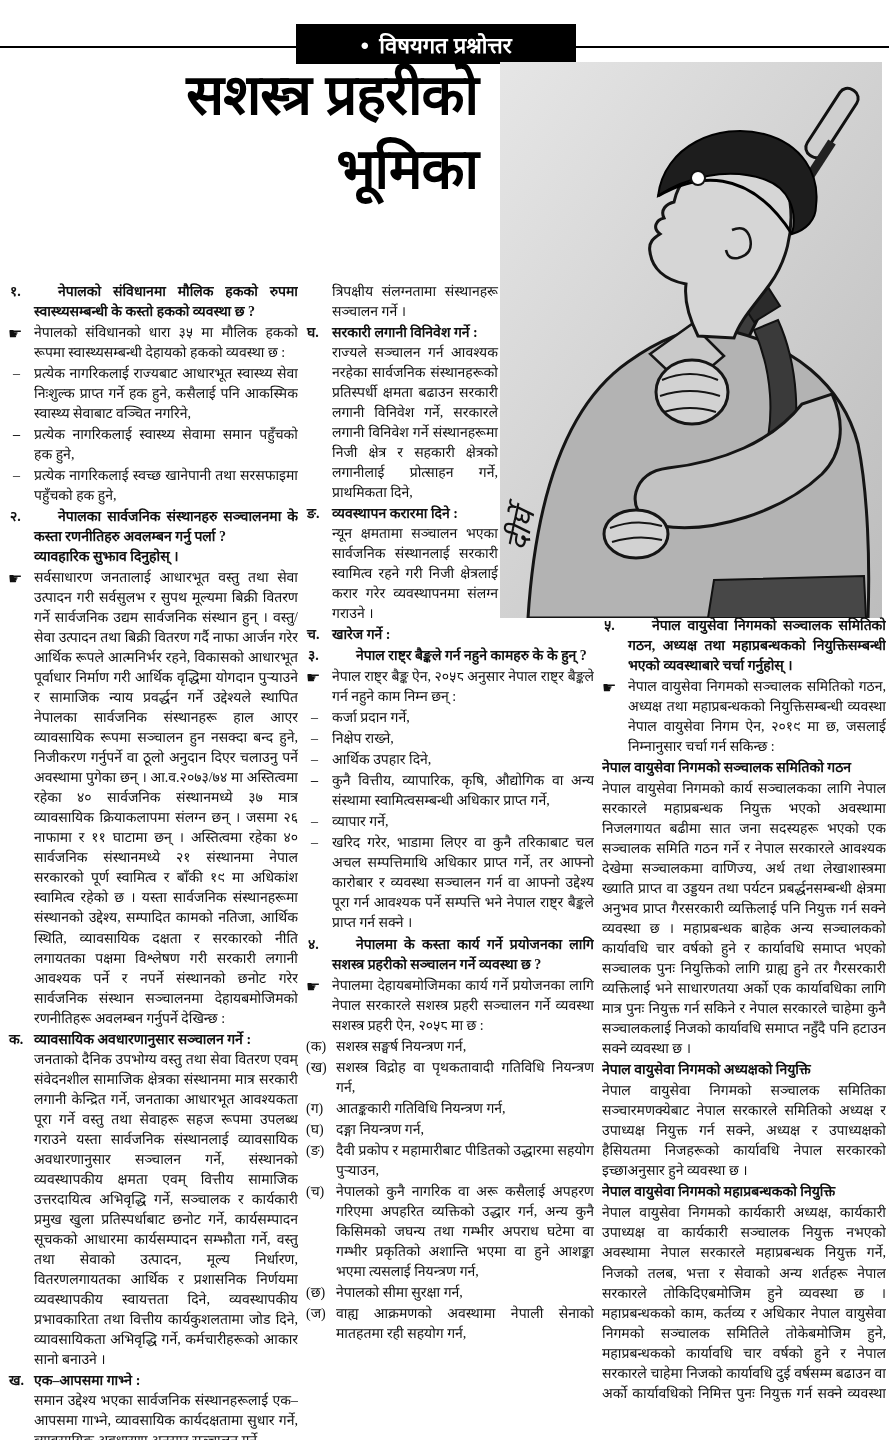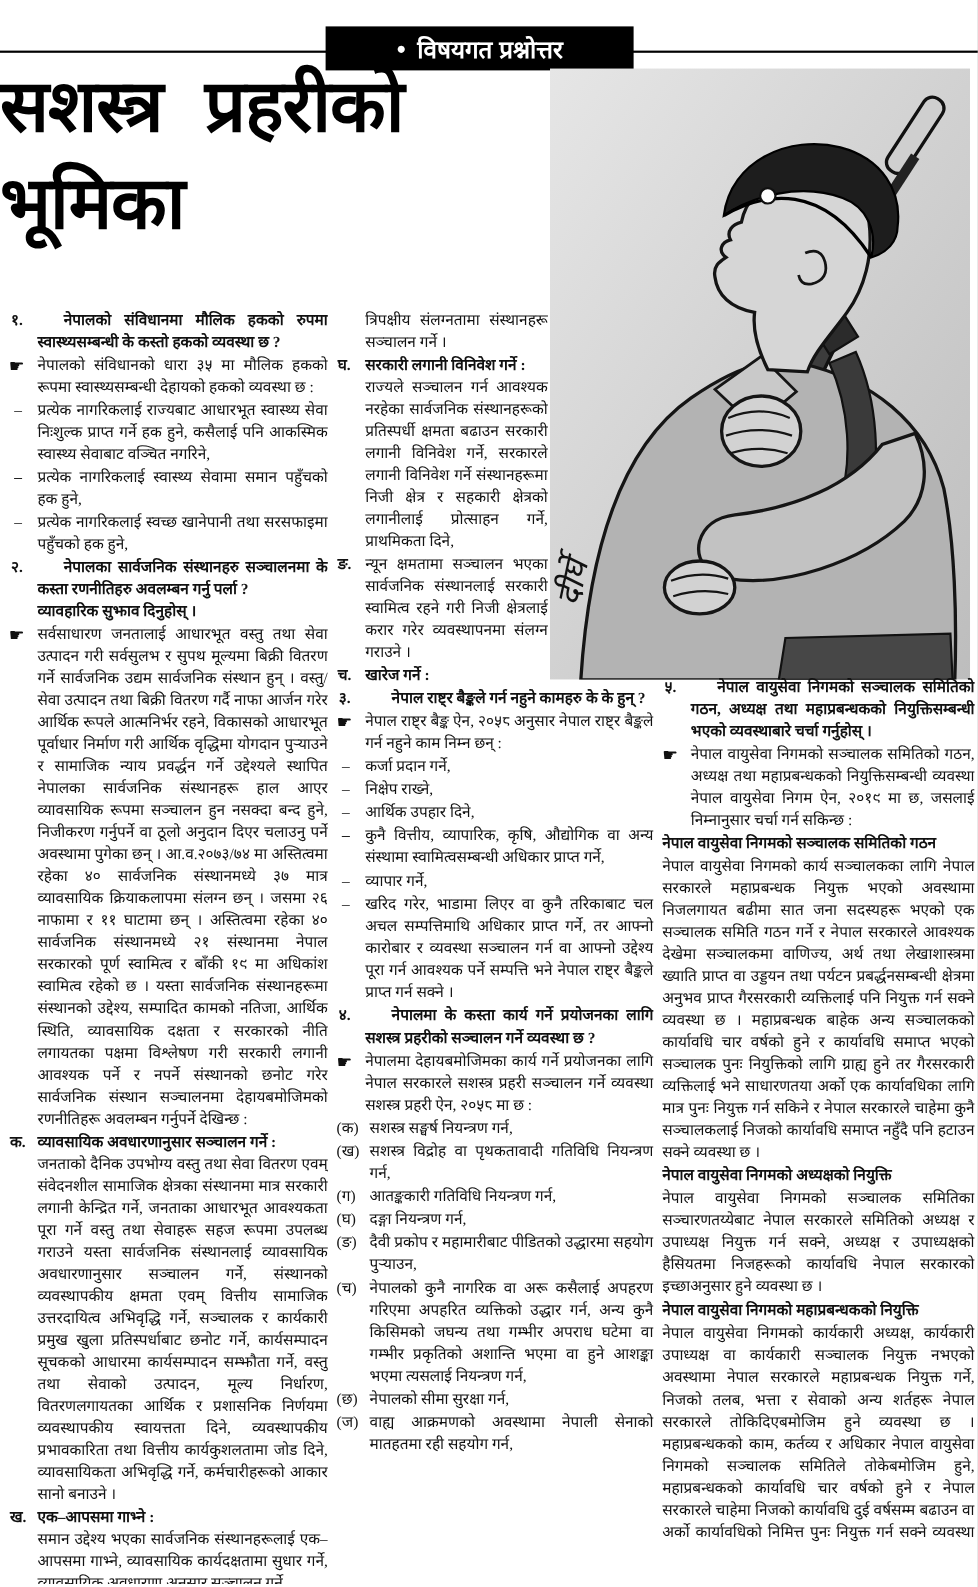--- a/index.html
+++ b/index.html
@@ -12,23 +12,23 @@
   
   .rule{position:absolute;left:0;top:46px;width:889px;height:2px;background:#000;}
   .banner{
     position:absolute;left:296px;top:24px;width:280px;height:40px;
     background:#000;color:#fff;display:flex;align-items:center;justify-content:center;
     font-family:"Liberation Sans","DejaVu Sans",sans-serif;font-weight:bold;font-size:22px;gap:10px;
   }
   .banner .bullet{font-size:15px;line-height:1;}
   
   .title{
-    position:absolute;left:0;top:58px;width:478px;text-align:left;
-    font-family:Liberation Mono, monospace;font-weight:900;
-    font-size:66px;line-height:1.33;color:#000;letter-spacing:-1px;
+    position:absolute;left:0;top:58px;width:478px;text-align:right;
+    font-family:Liberation Sans, sans-serif;font-weight:900;
+    font-size:56px;line-height:1.33;color:#000;letter-spacing:-1px;
   }
   .title span{display:block;}
   
   .illustration{
     position:absolute;left:500px;top:62px;width:382px;height:556px;overflow:hidden;
   }
   .illustration svg{display:block;}
   
   .col{
     position:absolute;top:282px;width:290px;
@@ -130,21 +130,21 @@
       <div class="block question"><span class="marker">२.</span><span class="txt">नेपालका सार्वजनिक संस्थानहरु सञ्चालनमा के कस्ता रणनीतिहरु अवलम्बन गर्नु पर्ला ?
 व्यावहारिक सुझाव दिनुहोस् ।</span></div>
       <div class="block answer"><span class="marker">☛</span><span class="txt">सर्वसाधारण जनतालाई आधारभूत वस्तु तथा सेवा उत्पादन गरी सर्वसुलभ र सुपथ मूल्यमा बिक्री वितरण गर्ने सार्वजनिक उद्यम सार्वजनिक संस्थान हुन् । वस्तु/सेवा उत्पादन तथा बिक्री वितरण गर्दै नाफा आर्जन गरेर आर्थिक रूपले आत्मनिर्भर रहने, विकासको आधारभूत पूर्वाधार निर्माण गरी आर्थिक वृद्धिमा योगदान पुऱ्याउने र सामाजिक न्याय प्रवर्द्धन गर्ने उद्देश्यले स्थापित नेपालका सार्वजनिक संस्थानहरू हाल आएर व्यावसायिक रूपमा सञ्चालन हुन नसक्दा बन्द हुने, निजीकरण गर्नुपर्ने वा ठूलो अनुदान दिएर चलाउनु पर्ने अवस्थामा पुगेका छन् । आ.व.२०७३/७४ मा अस्तित्वमा रहेका ४० सार्वजनिक संस्थानमध्ये ३७ मात्र व्यावसायिक क्रियाकलापमा संलग्न छन् । जसमा २६ नाफामा र ११ घाटामा छन् । अस्तित्वमा रहेका ४० सार्वजनिक संस्थानमध्ये २१ संस्थानमा नेपाल सरकारको पूर्ण स्वामित्व र बाँकी १९ मा अधिकांश स्वामित्व रहेको छ । यस्ता सार्वजनिक संस्थानहरूमा संस्थानको उद्देश्य, सम्पादित कामको नतिजा, आर्थिक स्थिति, व्यावसायिक दक्षता र सरकारको नीति लगायतका पक्षमा विश्लेषण गरी सरकारी लगानी आवश्यक पर्ने र नपर्ने संस्थानको छनोट गरेर सार्वजनिक संस्थान सञ्चालनमा देहायबमोजिमको रणनीतिहरू अवलम्बन गर्नुपर्ने देखिन्छ :</span></div>
       <div class="block lettered"><span class="marker">क.</span><span class="head">व्यावसायिक अवधारणानुसार सञ्चालन गर्ने :</span><span class="txt">जनताको दैनिक उपभोग्य वस्तु तथा सेवा वितरण एवम् संवेदनशील सामाजिक क्षेत्रका संस्थानमा मात्र सरकारी लगानी केन्द्रित गर्ने, जनताका आधारभूत आवश्यकता पूरा गर्ने वस्तु तथा सेवाहरू सहज रूपमा उपलब्ध गराउने यस्ता सार्वजनिक संस्थानलाई व्यावसायिक अवधारणानुसार सञ्चालन गर्ने, संस्थानको व्यवस्थापकीय क्षमता एवम् वित्तीय सामाजिक उत्तरदायित्व अभिवृद्धि गर्ने, सञ्चालक र कार्यकारी प्रमुख खुला प्रतिस्पर्धाबाट छनोट गर्ने, कार्यसम्पादन सूचकको आधारमा कार्यसम्पादन सम्झौता गर्ने, वस्तु तथा सेवाको उत्पादन, मूल्य निर्धारण, वितरणलगायतका आर्थिक र प्रशासनिक निर्णयमा व्यवस्थापकीय स्वायत्तता दिने, व्यवस्थापकीय प्रभावकारिता तथा वित्तीय कार्यकुशलतामा जोड दिने, व्यावसायिकता अभिवृद्धि गर्ने, कर्मचारीहरूको आकार सानो बनाउने ।</span></div>
       <div class="block lettered"><span class="marker">ख.</span><span class="head">एक–आपसमा गाभ्ने :</span><span class="txt">समान उद्देश्य भएका सार्वजनिक संस्थानहरूलाई एक–आपसमा गाभ्ने, व्यावसायिक कार्यदक्षतामा सुधार गर्ने, व्यावसायिक अवधारणा अनुसार सञ्चालन गर्ने,</span></div>
     </div>
   <div class="col col2">
     <div class="img-spacer"></div>
   <div class="block cont"><span class="txt">त्रिपक्षीय संलग्नतामा संस्थानहरू सञ्चालन गर्ने ।</span></div>
       <div class="block lettered"><span class="marker">घ.</span><span class="head">सरकारी लगानी विनिवेश गर्ने :</span><span class="txt">राज्यले सञ्चालन गर्न आवश्यक नरहेका सार्वजनिक संस्थानहरूको प्रतिस्पर्धी क्षमता बढाउन सरकारी लगानी विनिवेश गर्ने, सरकारले लगानी विनिवेश गर्ने संस्थानहरूमा निजी क्षेत्र र सहकारी क्षेत्रको लगानीलाई प्रोत्साहन गर्ने, प्राथमिकता दिने,</span></div>
-      <div class="block lettered"><span class="marker">ङ.</span><span class="txt">न्यून क्षमतामा सञ्चालन भएका सार्वजनिक संस्थानलाई सरकारी स्वामित्व रहने गरी निजी क्षेत्रलाई करार गरेर व्यवस्थापनमा संलग्न गराउने ।</span></div>
+      <div class="block lettered"><span class="marker">ङ.</span><span class="head">व्यवस्थापन करारमा दिने :</span><span class="txt">न्यून क्षमतामा सञ्चालन भएका सार्वजनिक संस्थानलाई सरकारी स्वामित्व रहने गरी निजी क्षेत्रलाई करार गरेर व्यवस्थापनमा संलग्न गराउने ।</span></div>
       <div class="block lettered"><span class="marker">च.</span><span class="head">खारेज गर्ने :</span></div>
       <div class="block question"><span class="marker">३.</span><span class="txt">नेपाल राष्ट्र बैङ्कले गर्न नहुने कामहरु के के हुन् ?</span></div>
       <div class="block answer"><span class="marker">☛</span><span class="txt">नेपाल राष्ट्र बैङ्क ऐन, २०५८ अनुसार नेपाल राष्ट्र बैङ्कले गर्न नहुने काम निम्न छन् :</span></div>
       <div class="block dash"><span class="marker">–</span><span class="txt">कर्जा प्रदान गर्ने,</span></div>
       <div class="block dash"><span class="marker">–</span><span class="txt">निक्षेप राख्ने,</span></div>
       <div class="block dash"><span class="marker">–</span><span class="txt">आर्थिक उपहार दिने,</span></div>
       <div class="block dash"><span class="marker">–</span></div>
       <div class="block dash"><span class="marker">–</span><span class="txt">कुनै वित्तीय, व्यापारिक, कृषि, औद्योगिक वा अन्य संस्थामा स्वामित्वसम्बन्धी अधिकार प्राप्त गर्ने,</span></div>
       <div class="block dash"><span class="marker">–</span><span class="txt">व्यापार गर्ने,</span></div>
       <div class="block dash"><span class="marker">–</span><span class="txt">खरिद गरेर, भाडामा लिएर वा कुनै तरिकाबाट चल अचल सम्पत्तिमाथि अधिकार प्राप्त गर्ने, तर आफ्नो कारोबार र व्यवस्था सञ्चालन गर्न वा आफ्नो उद्देश्य पूरा गर्न आवश्यक पर्ने सम्पत्ति भने नेपाल राष्ट्र बैङ्कले प्राप्त गर्न सक्ने ।</span></div>
@@ -158,18 +158,18 @@
       <div class="block paren"><span class="marker">(च)</span><span class="txt">नेपालको कुनै नागरिक वा अरू कसैलाई अपहरण गरिएमा अपहरित व्यक्तिको उद्धार गर्न, अन्य कुनै किसिमको जघन्य तथा गम्भीर अपराध घटेमा वा गम्भीर प्रकृतिको अशान्ति भएमा वा हुने आशङ्का भएमा त्यसलाई नियन्त्रण गर्न,</span></div>
       <div class="block paren"><span class="marker">(छ)</span><span class="txt">नेपालको सीमा सुरक्षा गर्न,</span></div>
       <div class="block paren"><span class="marker">(ज)</span><span class="txt">वाह्य आक्रमणको अवस्थामा नेपाली सेनाको मातहतमा रही सहयोग गर्न,</span></div>
     </div>
   <div class="col col3">
       <div class="block question"><span class="marker">५.</span><span class="txt">नेपाल वायुसेवा निगमको सञ्चालक समितिको गठन, अध्यक्ष तथा महाप्रबन्धकको नियुक्तिसम्बन्धी भएको व्यवस्थाबारे चर्चा गर्नुहोस् ।</span></div>
       <div class="block answer"><span class="marker">☛</span><span class="txt">नेपाल वायुसेवा निगमको सञ्चालक समितिको गठन, अध्यक्ष तथा महाप्रबन्धकको नियुक्तिसम्बन्धी व्यवस्था नेपाल वायुसेवा निगम ऐन, २०१९ मा छ, जसलाई निम्नानुसार चर्चा गर्न सकिन्छ :</span></div>
       <div class="block heading"><span class="txt">नेपाल वायुसेवा निगमको सञ्चालक समितिको गठन</span></div>
       <div class="block para"><span class="txt">नेपाल वायुसेवा निगमको कार्य सञ्चालकका लागि नेपाल सरकारले महाप्रबन्धक नियुक्त भएको अवस्थामा निजलगायत बढीमा सात जना सदस्यहरू भएको एक सञ्चालक समिति गठन गर्ने र नेपाल सरकारले आवश्यक देखेमा सञ्चालकमा वाणिज्य, अर्थ तथा लेखाशास्त्रमा ख्याति प्राप्त वा उड्डयन तथा पर्यटन प्रबर्द्धनसम्बन्धी क्षेत्रमा अनुभव प्राप्त गैरसरकारी व्यक्तिलाई पनि नियुक्त गर्न सक्ने व्यवस्था छ । महाप्रबन्धक बाहेक अन्य सञ्चालकको कार्यावधि चार वर्षको हुने र कार्यावधि समाप्त भएको सञ्चालक पुनः नियुक्तिको लागि ग्राह्य हुने तर गैरसरकारी व्यक्तिलाई भने साधारणतया अर्को एक कार्यावधिका लागि मात्र पुनः नियुक्त गर्न सकिने र नेपाल सरकारले चाहेमा कुनै सञ्चालकलाई निजको कार्यावधि समाप्त नहुँदै पनि हटाउन सक्ने व्यवस्था छ ।</span></div>
       <div class="block heading"><span class="txt">नेपाल वायुसेवा निगमको अध्यक्षको नियुक्ति</span></div>
-      <div class="block para"><span class="txt">नेपाल वायुसेवा निगमको सञ्चालक समितिका सञ्चारणतय्येबाट नेपाल सरकारले समितिको अध्यक्ष र उपाध्यक्ष नियुक्त गर्न सक्ने, अध्यक्ष र उपाध्यक्षको हैसियतमा निजहरूको कार्यावधि नेपाल सरकारको इच्छाअनुसार हुने व्यवस्था छ ।</span></div>
+      <div class="block para"><span class="txt">नेपाल वायुसेवा निगमको सञ्चालक समितिका सञ्चारमणक्येबाट नेपाल सरकारले समितिको अध्यक्ष र उपाध्यक्ष नियुक्त गर्न सक्ने, अध्यक्ष र उपाध्यक्षको हैसियतमा निजहरूको कार्यावधि नेपाल सरकारको इच्छाअनुसार हुने व्यवस्था छ ।</span></div>
       <div class="block heading"><span class="txt">नेपाल वायुसेवा निगमको महाप्रबन्धकको नियुक्ति</span></div>
       <div class="block para"><span class="txt">नेपाल वायुसेवा निगमको कार्यकारी अध्यक्ष, कार्यकारी उपाध्यक्ष वा कार्यकारी सञ्चालक नियुक्त नभएको अवस्थामा नेपाल सरकारले महाप्रबन्धक नियुक्त गर्ने, निजको तलब, भत्ता र सेवाको अन्य शर्तहरू नेपाल सरकारले तोकिदिएबमोजिम हुने व्यवस्था छ । महाप्रबन्धकको काम, कर्तव्य र अधिकार नेपाल वायुसेवा निगमको सञ्चालक समितिले तोकेबमोजिम हुने, महाप्रबन्धकको कार्यावधि चार वर्षको हुने र नेपाल सरकारले चाहेमा निजको कार्यावधि दुई वर्षसम्म बढाउन वा अर्को कार्यावधिको निमित्त पुनः नियुक्त गर्न सक्ने व्यवस्था छ ।</span></div>
     </div>
 
 </div>
 
 </body></html>

